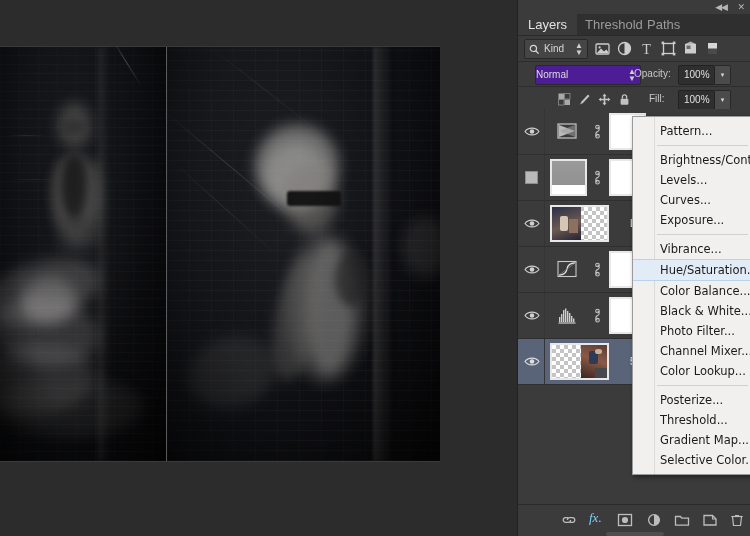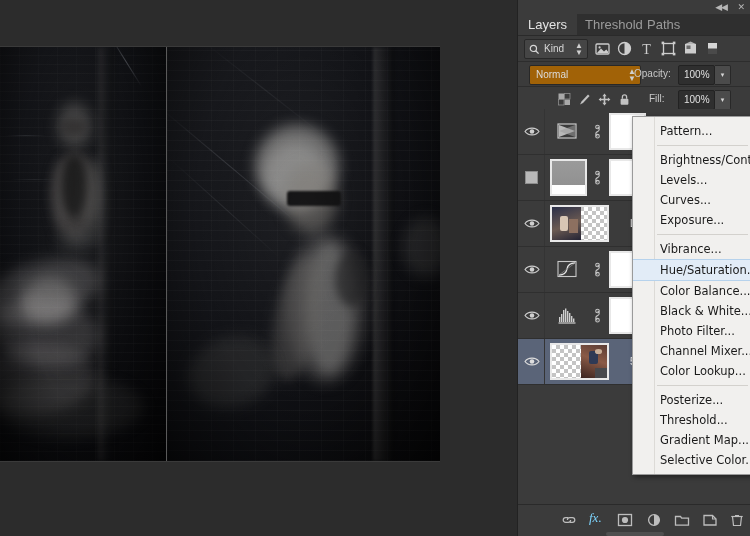--- a/index.html
+++ b/index.html
@@ -57,22 +57,22 @@
     border:1px solid #282828;border-radius:2px;color:#d8d8d8;font-size:10px;line-height:18px;}
   #kind-select .mag{position:absolute;left:4px;top:3px;}
   #kind-select .lbl{position:absolute;left:19px;top:0;}
   #kind-select .arrows{position:absolute;right:4px;top:2px;font-size:8px;line-height:7px;color:#cfcfcf;}
   .filt-icon{position:absolute;top:4px;width:17px;height:17px;color:#cdcdcd;}
   #ic-image{left:76px;} #ic-adjust{left:98px;} #ic-type{left:120px;}
   #ic-shape{left:142px;} #ic-smart{left:164px;} #ic-toggle{left:189px;}
 
   
   #blend-row{position:relative;height:24px;background:#3b3b3b;border-bottom:1px solid #2d2d2d;}
-  #blend-select{position:absolute;left:11px;top:3px;width:104px;height:18px;background:#a16207;
-    border:1px solid #282828;border-radius:2px;color:#dcdcdc;font-size:10px;line-height:18px;padding-left:6px;}
+  #blend-select{position:absolute;left:17px;top:3px;width:104px;height:18px;background:#4c1d95;
+    border:1px solid #282828;border-radius:2px;color:#dcdcdc;font-size:10px;line-height:18px;}
   #blend-select .arrows{position:absolute;right:4px;top:2px;font-size:8px;line-height:7px;color:#cfcfcf;}
   .num-label{position:absolute;font-size:10px;color:#c9c9c9;top:6px;}
   #lbl-opacity{left:116px;}
   .num-field{position:absolute;top:3px;height:18px;background:#2f2f2f;border:1px solid #222;
     border-radius:2px;color:#e0e0e0;font-size:10px;line-height:18px;text-align:left;padding-left:5px;width:30px;}
   #fld-opacity{left:160px;}
   .num-arrow{position:absolute;top:3px;width:15px;height:18px;background:#4b4b4b;border:1px solid #282828;
     border-left:none;border-radius:0 2px 2px 0;color:#d6d6d6;font-size:7px;line-height:18px;text-align:center;}
   #arw-opacity{left:197px;}
 

